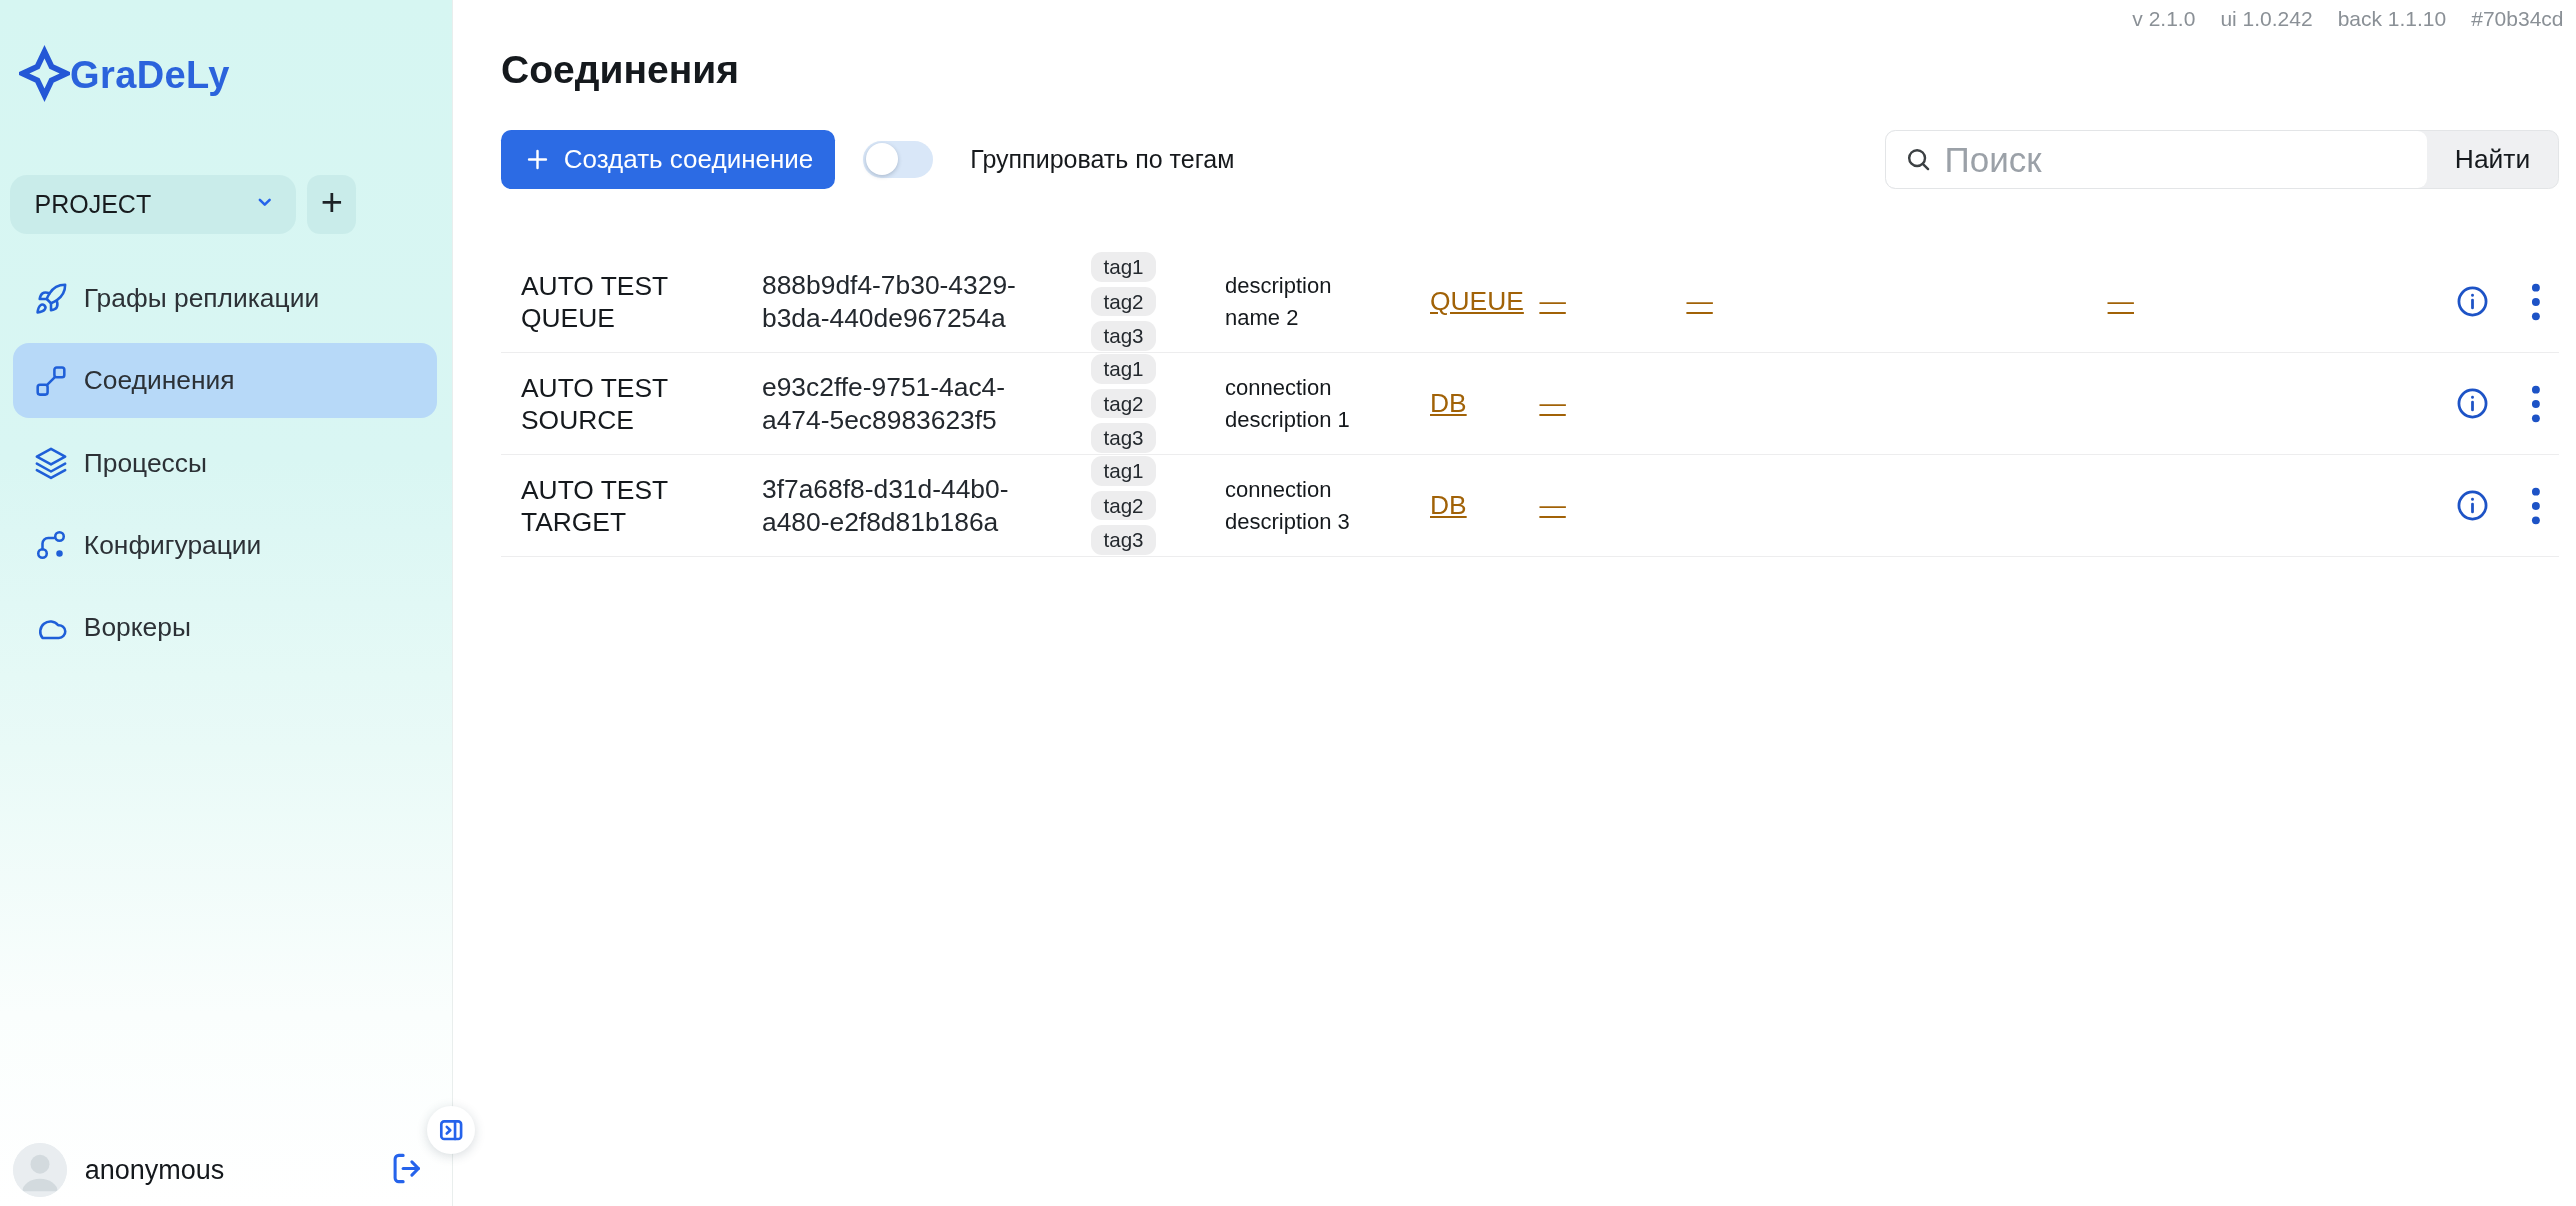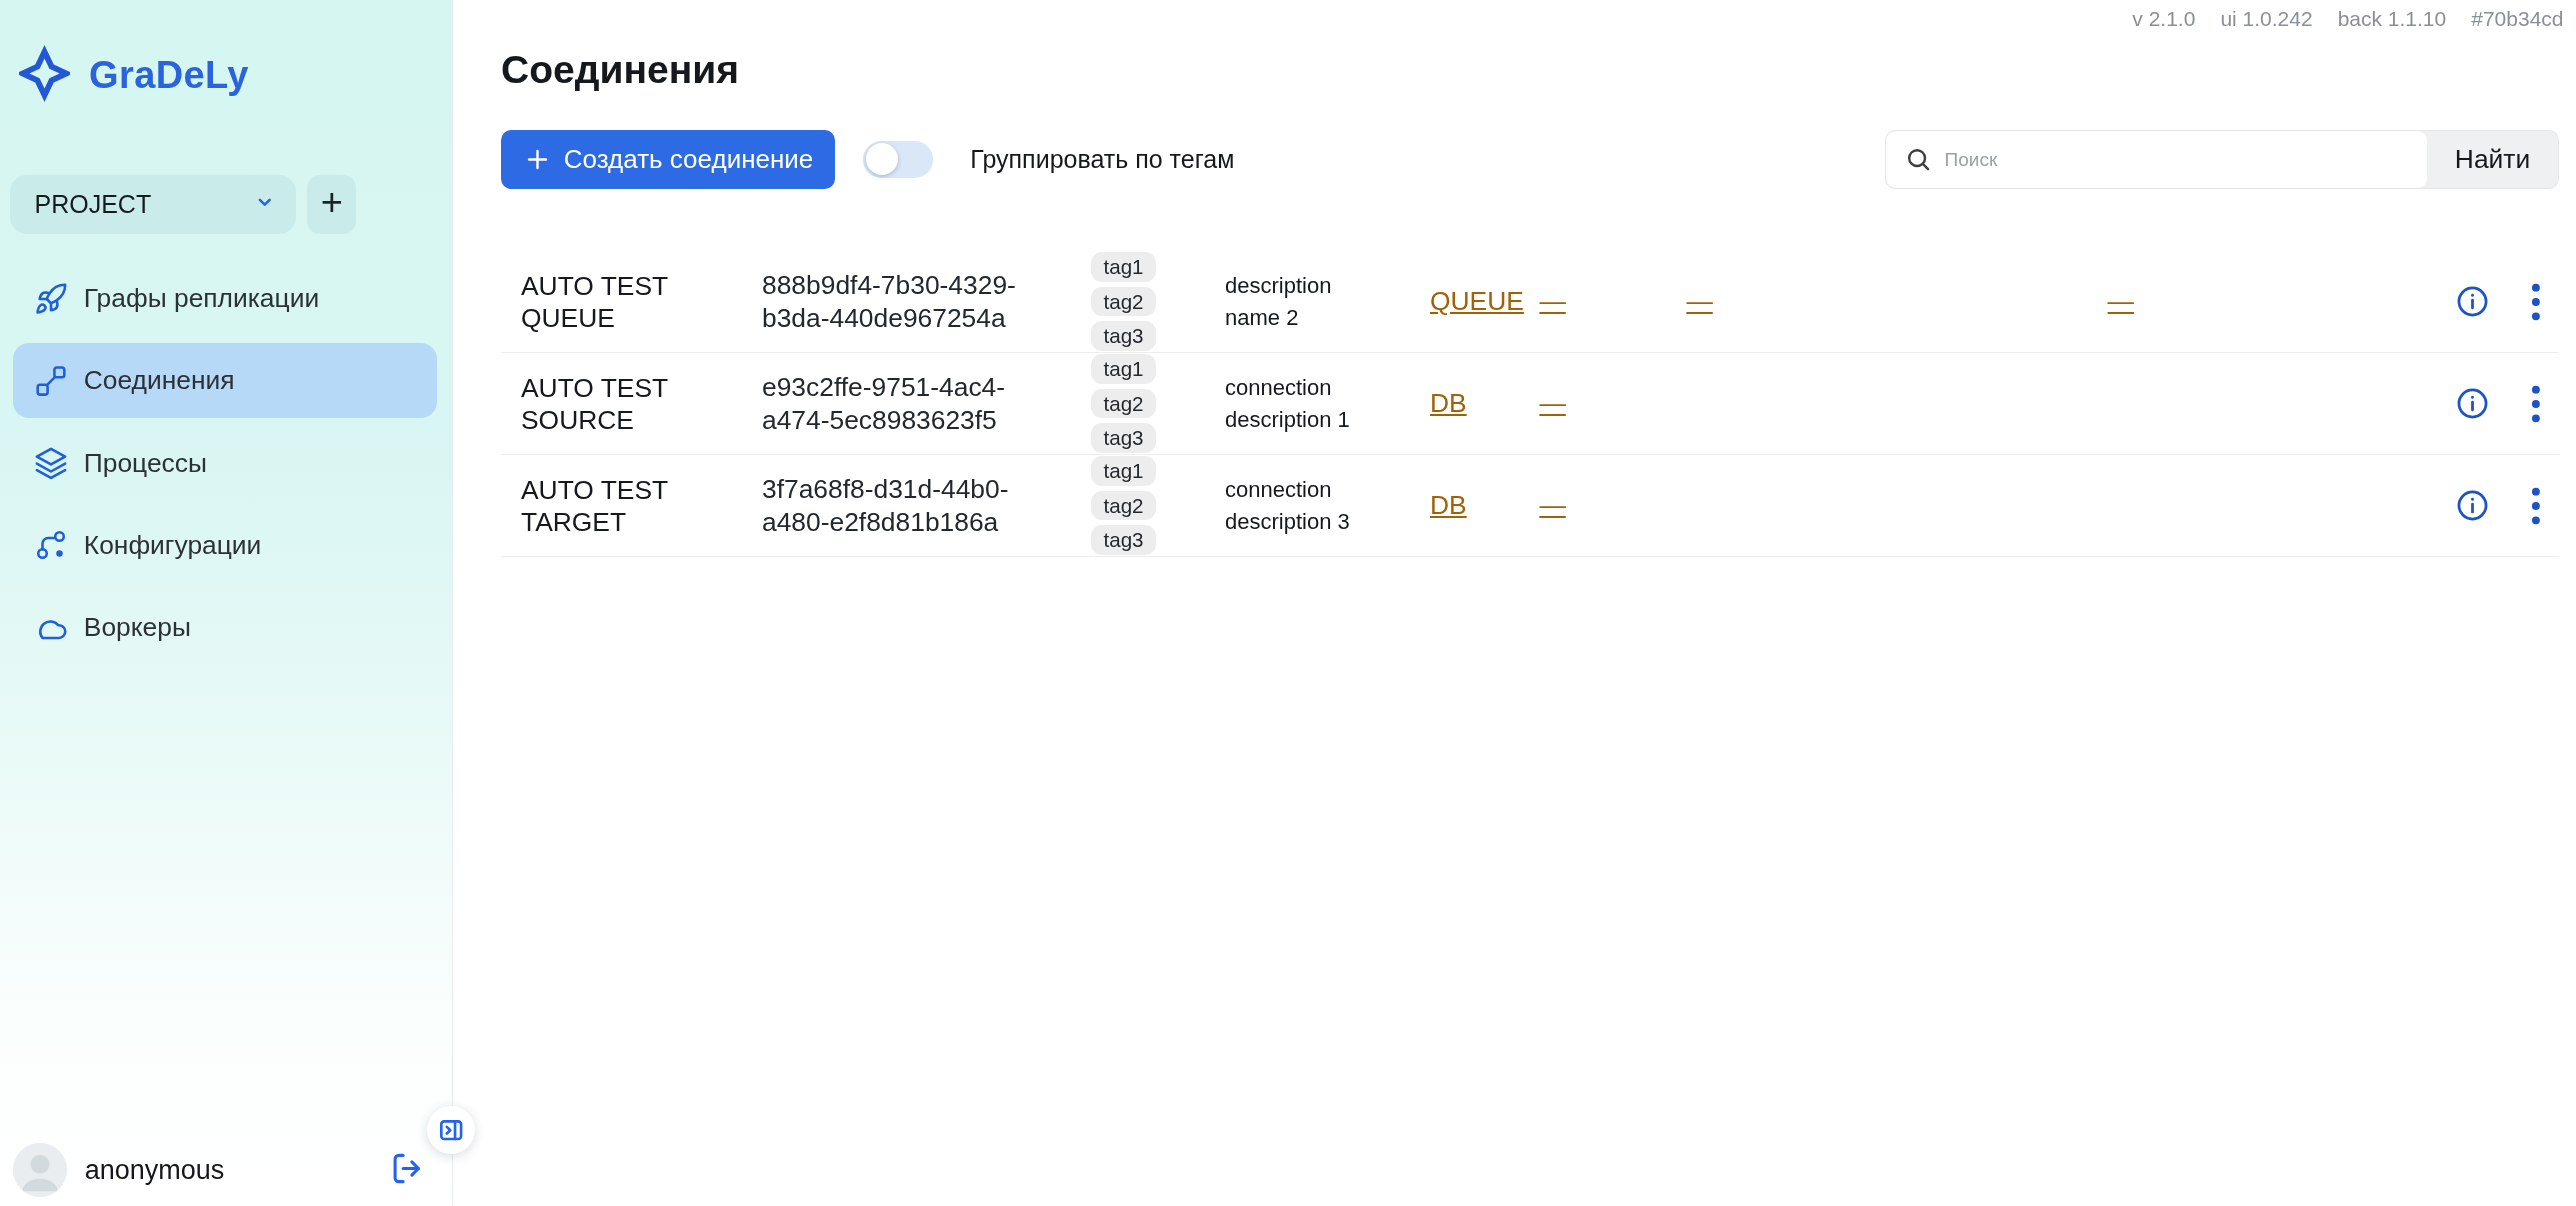--- a/index.html
+++ b/index.html
@@ -4,21 +4,21 @@
 <style>
   * { margin:0; padding:0; box-sizing:border-box; }
   html,body { width:2576px; height:1207px; overflow:hidden; background:#ffffff;
               font-family:"Liberation Sans", sans-serif; color:#15191d; }
   .app { position:relative; width:2576px; height:1207px; }
 
   
   .sidebar { position:absolute; left:0; top:0; width:453px; height:1207px;
     background:linear-gradient(180deg,#d6f6f2 0%, #d9f6f3 38%, #e9faf7 62%, #fafefd 84%, #ffffff 100%);
     border-right:0.7px solid #e9eeed; }
-  .logo-row { position:absolute; left:19px; top:44px; height:62px; display:flex; align-items:center; gap:19px; cursor:pointer; }
+  .logo-row { position:absolute; left:19px; top:44px; height:62px; display:flex; align-items:center; cursor:pointer; }
   .logo-text { font-size:38px; font-weight:700; color:#2b63dc; letter-spacing:0.4px; }
   .project-row { position:absolute; left:9.5px; top:175px; display:flex; gap:11.8px; }
   .project-select { width:286px; height:59px; background:#c9ecea; border-radius:17px;
     display:flex; align-items:center; justify-content:space-between; padding:0 19px 0 25px;
     font-size:25px; color:#171b1e; cursor:pointer; }
   .add-project { width:49px; height:59px; background:#c9ecea; border:none; border-radius:13.2px;
     font-size:38px; font-weight:300; color:#1d2226; display:flex; align-items:center; justify-content:center;
     cursor:pointer; line-height:0; padding-bottom:4.4px; }
   .nav { position:absolute; left:0; top:261px; width:100%; }
   .nav-item { height:75px; margin:0 15.4px 7.3px 13.2px; border-radius:16px;
@@ -51,21 +51,21 @@
   .toggle-wrap { margin-left:28px; display:flex; align-items:center; gap:37px; }
   .toggle { width:70px; height:37px; border-radius:18.4px; background:#d9e7f8; position:relative; cursor:pointer; flex:0 0 70px; }
   .toggle-knob { position:absolute; left:2.2px; top:2.2px; width:32px; height:32px; border-radius:50%;
     background:#ffffff; box-shadow:0 1.5px 4.4px rgba(30,50,80,.25); }
   .toggle-label { font-size:25px; color:#16191c; }
   .search { margin-left:auto; width:674px; height:59px; background:#eff0f2; border:0.7px solid #e3e5e7;
     border-radius:10.3px; display:flex; overflow:hidden; }
   .search-field { flex:1; background:#ffffff; border-radius:9.5px; display:flex; align-items:center;
     padding:0 19px; gap:13.2px; }
   .search-field svg { width:26.4px; height:26.4px; stroke:#3c4043; fill:none; stroke-width:2.2; stroke-linecap:round; flex:0 0 26.4px; }
-  .search-field input { border:none; outline:none; flex:1; font-size:19px; font-family:inherit; color:#b91c1c; background:transparent; }
+  .search-field input { border:none; outline:none; flex:1; font-size:35px; font-family:inherit; color:#b91c1c; background:transparent; }
   .search-field input::placeholder { color:#9ba1a8; }
   .search-btn { width:131px; background:transparent; border:none; font-size:26.4px; font-family:inherit;
     color:#15191d; cursor:pointer; }
 
   
   .table { position:absolute; left:48px; top:251px; width:2058px; }
   .trow { display:grid; align-items:center;
     grid-template-columns:261px 319px 85px 245px 110px 147px 419px 345px 81px 46px; }
   .thead { height:79px; border-bottom:1.5px solid #ececec; }
   .th { font-size:25px; color:#7b838b; line-height:1.28; }

